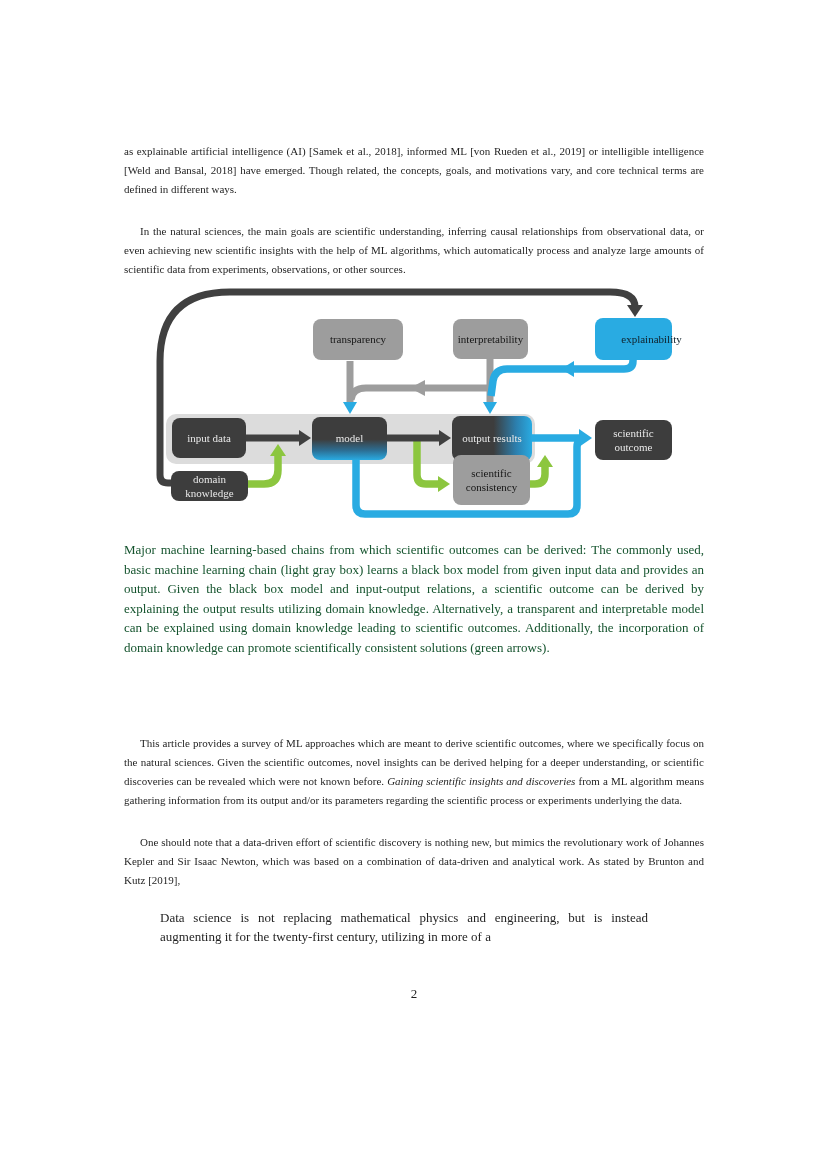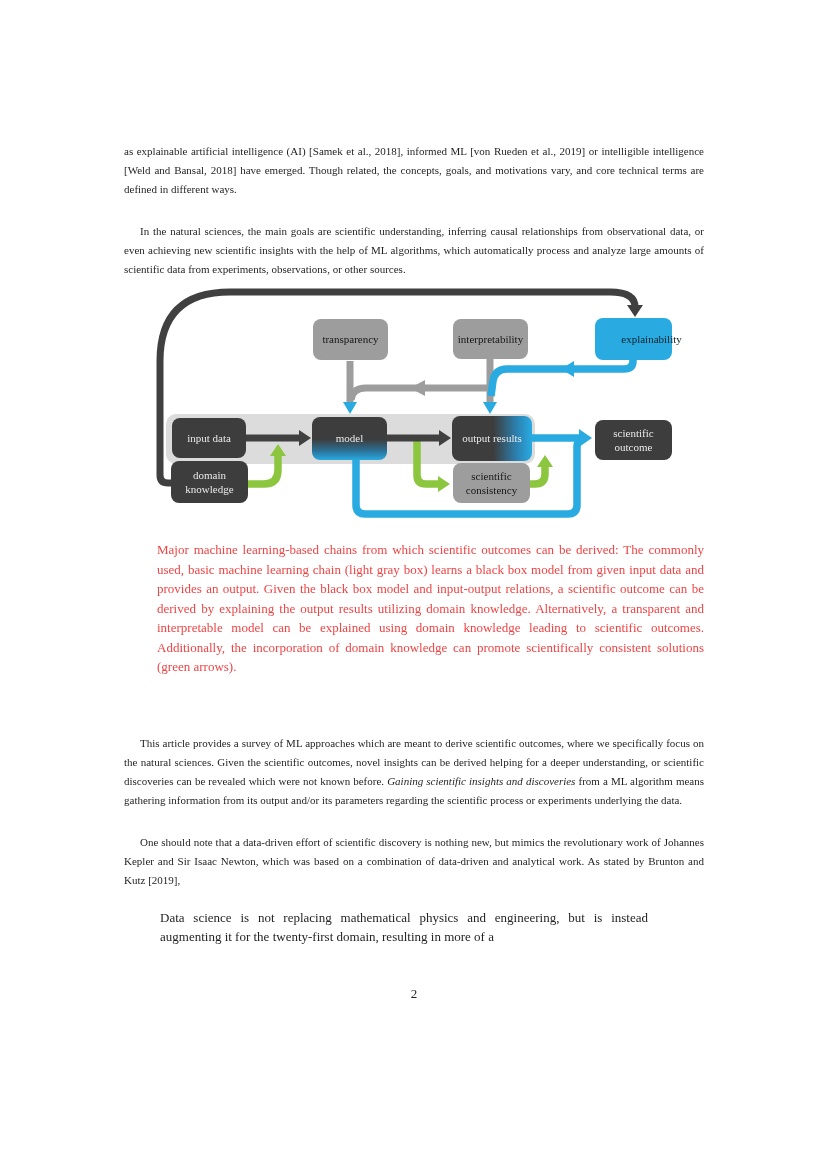--- a/index.html
+++ b/index.html
@@ -71,22 +71,21 @@
     flex: 0 0 auto;
     font-size: 13px; line-height: 19.5px;
     white-space: nowrap;
     margin-right: 9px;
     color: #1f1f1f;
   }
   .caption-body {
     flex: 1 1 auto;
     font-size: 13px; line-height: 19.5px;
     text-align: justify;
-    color: #ef4444;
-    margin-left: 33px;
+    color: #14532d;
   }
 
   .quote-block {
     position: absolute;
     left: 160px; top: 908px; width: 488px;
     font-size: 13px; line-height: 19px;
     text-align: justify;
     color: #1f1f1f;
   }
   .page-number {
@@ -141,55 +140,55 @@
         <path d="M 509 68 L 509 78 Q 509 86 500 86 L 383 86 Q 371 86 369 98 L 367 113"></path>
         <path d="M 400 155 L 456 155"></path>
         <path d="M 232 170 L 232 222 Q 232 231 241 231 L 444 231 Q 453 231 453 222 L 453 164 Q 453 155 462 155"></path>
       </g>
       <polygon points="437,86 450,78 450,94" fill="#29abe2"></polygon>
       <polygon points="468,155 455,146 455,164" fill="#29abe2"></polygon>
       <polygon points="226,131 219,119 233,119" fill="#29abe2"></polygon>
       <polygon points="366,131 359,119 373,119" fill="#29abe2"></polygon>
     </svg>
 
-    <div class="node gray" style="left:189px;top:36px;width:75px;height:41px;">
+    <div class="node gray" style="left:189px;top:36px;width:90px;height:41px;">
       <span class="lbl-line">transparency</span>
     </div>
     <div class="node gray" style="left:329px;top:36px;width:75px;height:40px;">
       <span class="lbl-line">interpretability</span>
     </div>
     <div class="node blue-box" style="left:471px;top:35px;width:77px;height:42px;">
       <span class="lbl-line">explainability</span>
     </div>
     <div class="node dark" style="left:48px;top:135px;width:74px;height:40px;">
       <span class="lbl-line">input data</span>
     </div>
     <div class="node model-grad" style="left:188px;top:134px;width:75px;height:43px;">
       <span class="lbl-line">model</span>
     </div>
     <div class="node output-grad" style="left:328px;top:133px;width:80px;height:45px;">
       <span class="lbl-narrow">output results</span>
     </div>
     <div class="node dark" style="left:471px;top:137px;width:77px;height:40px;">
       <span class="lbl-narrow">scientific outcome</span>
     </div>
-    <div class="node dark" style="left:47px;top:178px;width:77px;height:42px;">
+    <div class="node dark" style="left:47px;top:188px;width:77px;height:30px;">
       <span class="lbl-narrow">domain knowledge</span>
     </div>
-    <div class="node gray" style="left:329px;top:180px;width:77px;height:40px;">
+    <div class="node gray" style="left:329px;top:172px;width:77px;height:50px;">
       <span class="lbl-narrow">scientific consistency</span>
     </div>
   </div>
 
   <div class="caption">
     <div class="caption-body">Major machine learning-based chains from which scientific outcomes can be derived: The commonly used, basic machine learning chain (light gray box) learns a black box model from given input data and provides an output. Given the black box model and input-output relations, a scientific outcome can be derived by explaining the output results utilizing domain knowledge. Alternatively, a transparent and interpretable model can be explained using domain knowledge leading to scientific outcomes. Additionally, the incorporation of domain knowledge can promote scientifically consistent solutions (green arrows).</div>
   </div>
 
   <div class="textcol" style="top:711px;">
     <p class="body-par indent"><span>This article provides a survey of ML approaches which are meant to derive scientific outcomes, where we specifically focus on the natural sciences. Given the scientific outcomes, novel insights can be derived helping for a deeper understanding, or scientific discoveries can be revealed which were not known before. </span><span class="italic">Gaining scientific insights and discoveries</span><span> from a ML algorithm means gathering information from its output and/or its parameters regarding the scientific process or experiments underlying the data.</span></p>
     <p class="body-par indent">One should note that a data-driven effort of scientific discovery is nothing new, but mimics the revolutionary work of Johannes Kepler and Sir Isaac Newton, which was based on a combination of data-driven and analytical work. As stated by Brunton and Kutz [2019],</p>
   </div>
 
-  <div class="quote-block">Data science is not replacing mathematical physics and engineering, but is instead augmenting it for the twenty-first domain, resulting in more of a</div>
+  <div class="quote-block">Data science is not replacing mathematical physics and engineering, but is instead augmenting it for the twenty-first century, utilizing in more of a</div>
 
   <div class="page-number">2</div>
 
 </div>
 
 </body></html>

